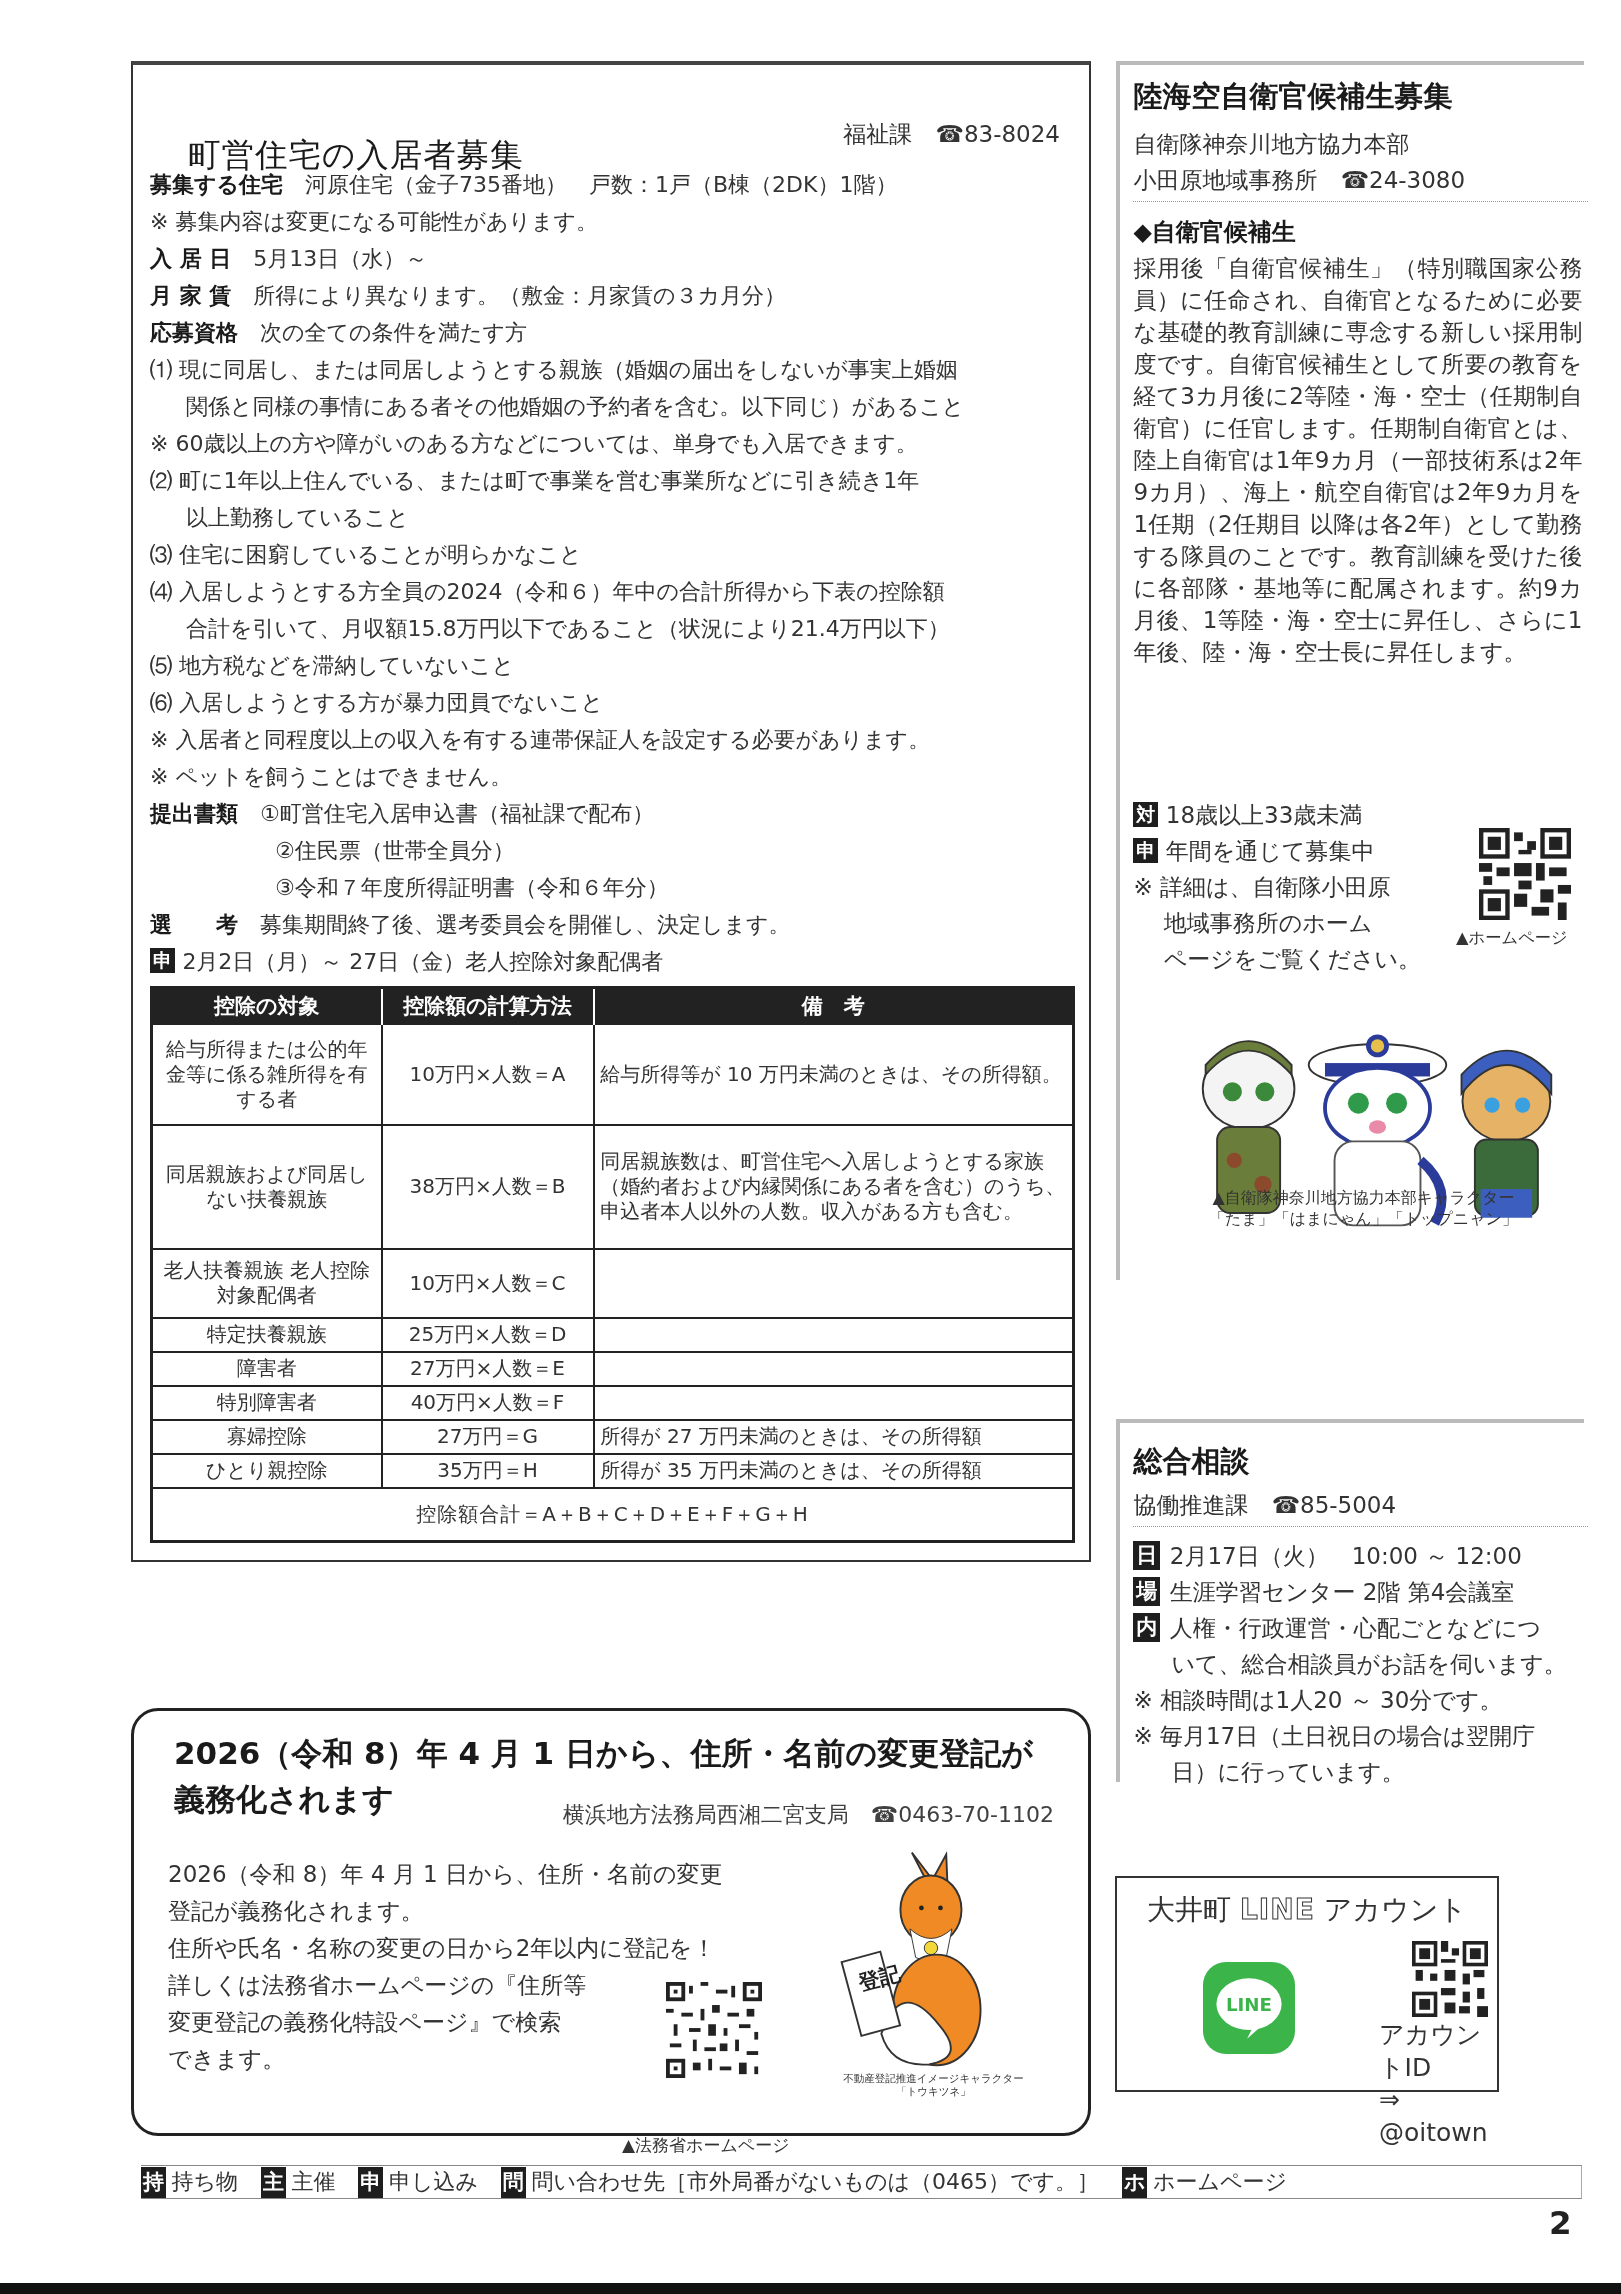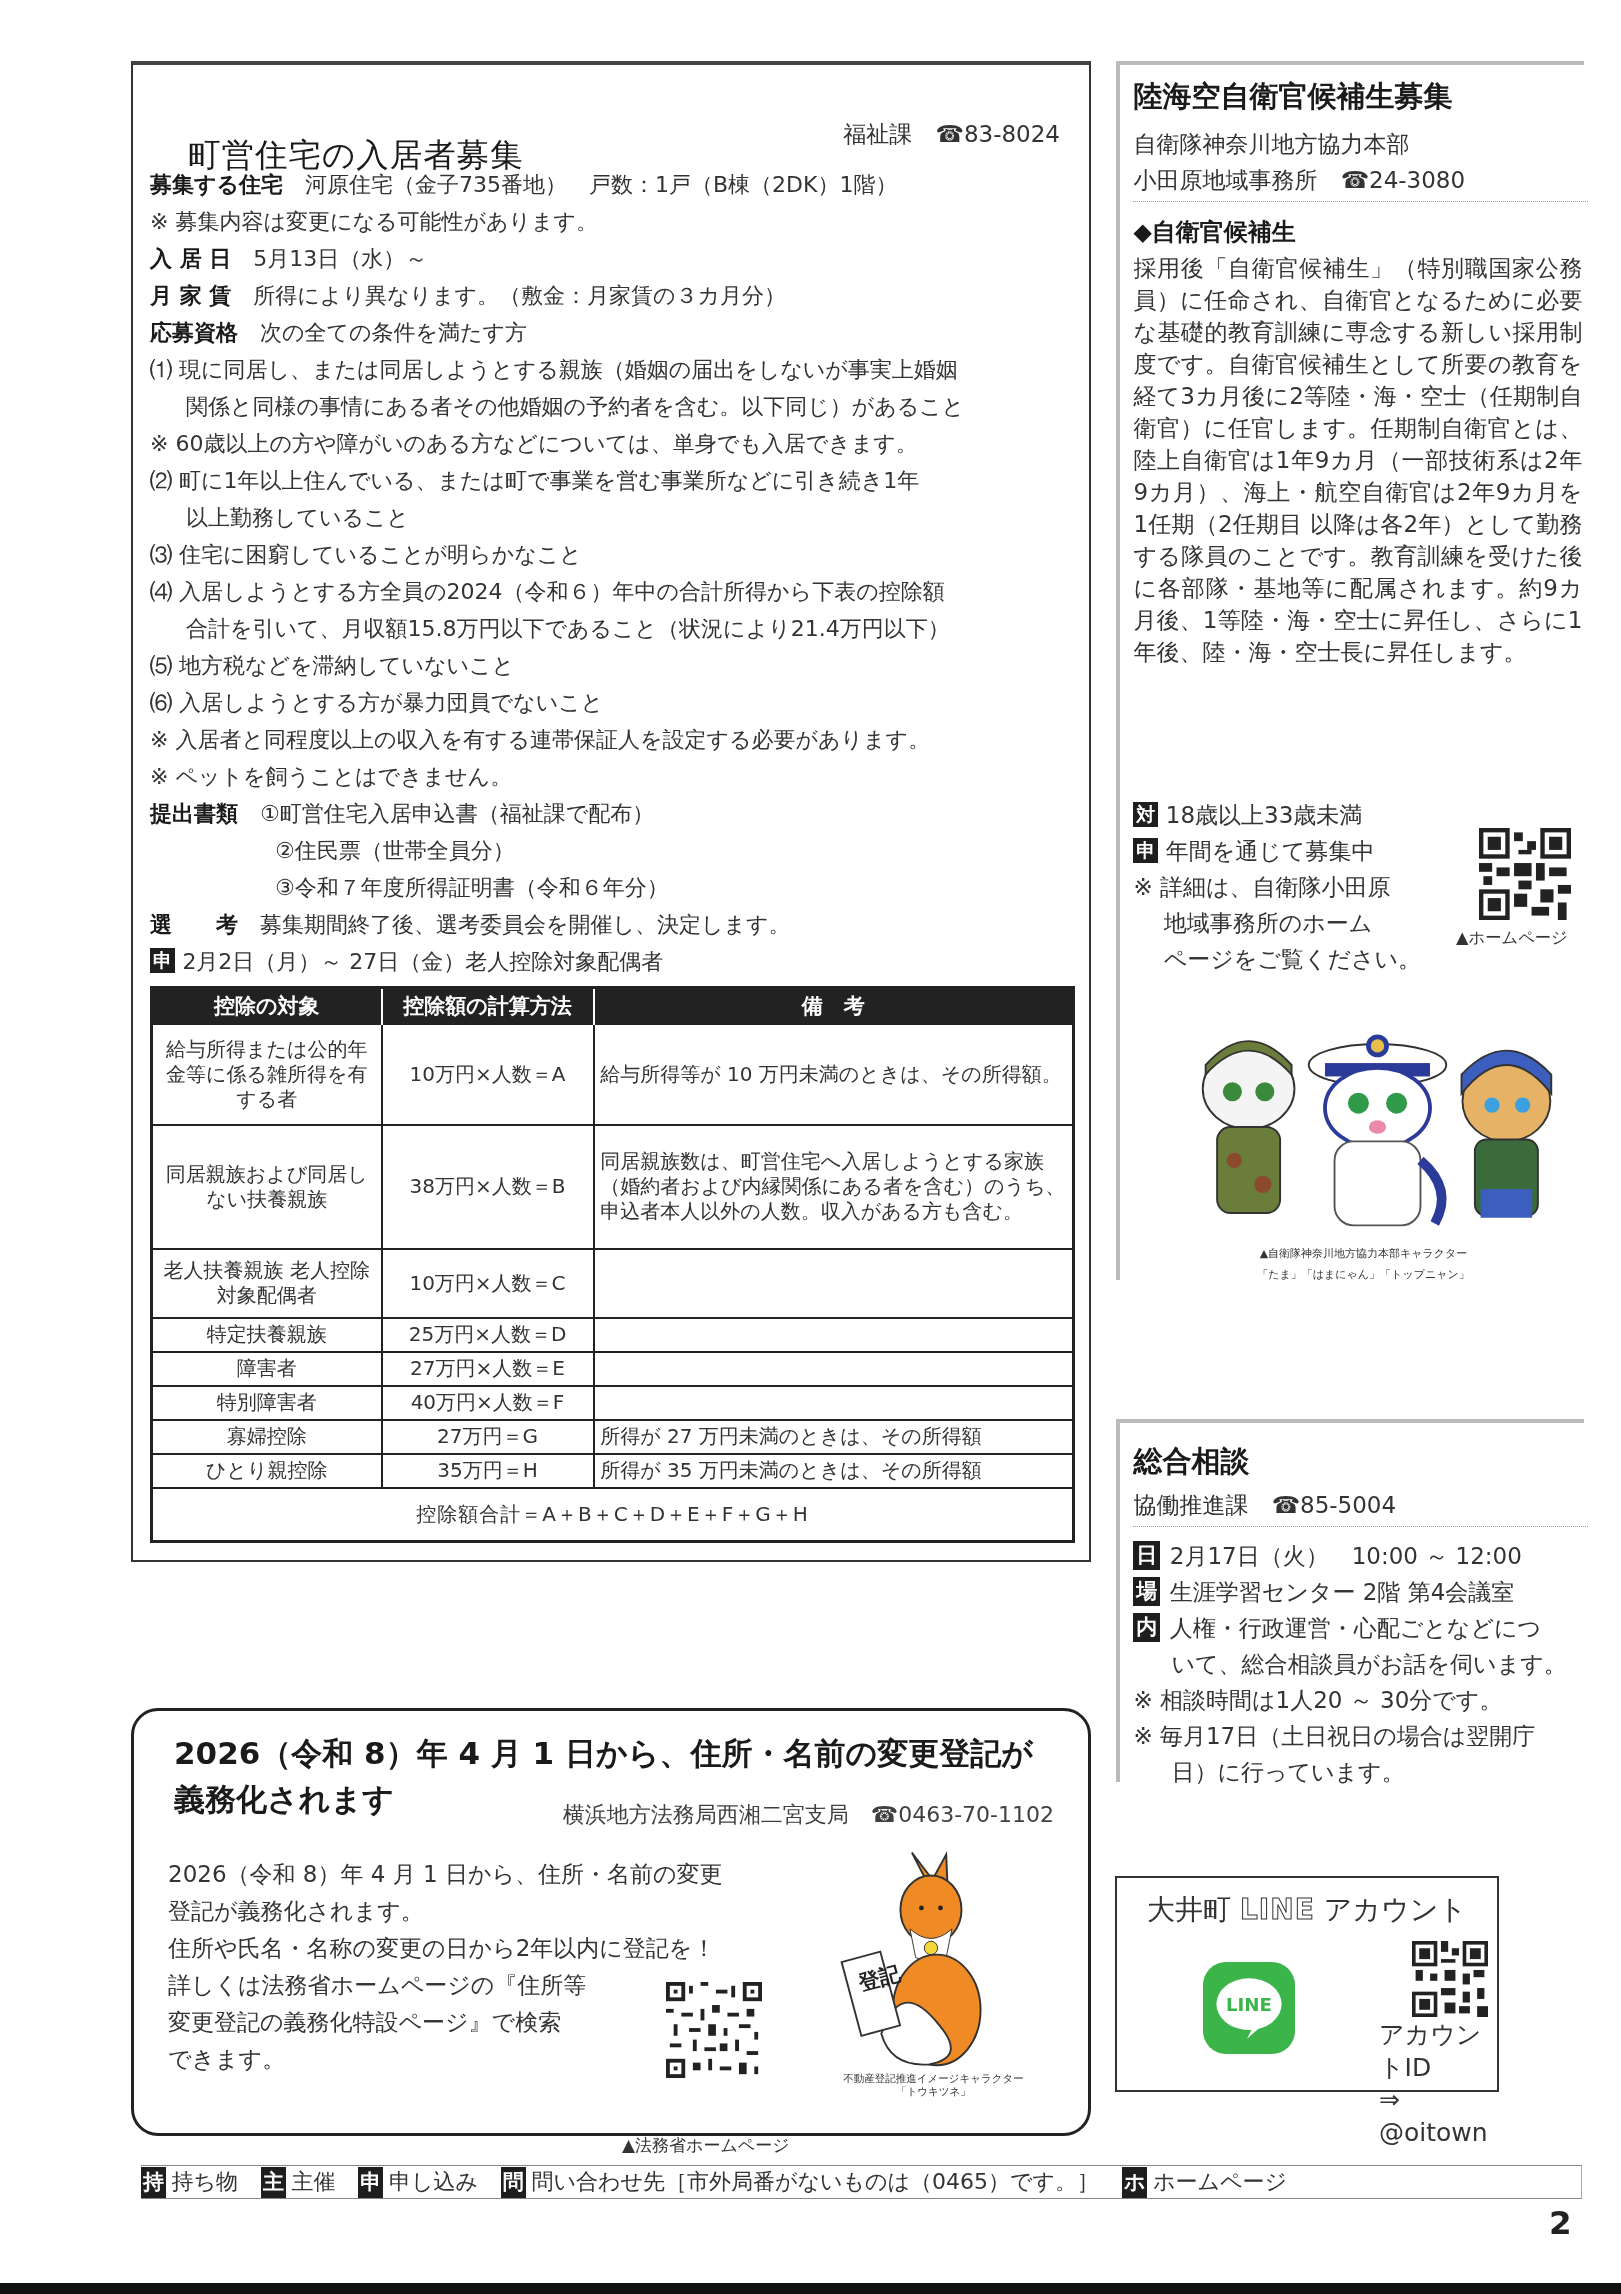--- a/index.html
+++ b/index.html
@@ -35,21 +35,21 @@
   #sdf { left: 1116px; top: 61px; width: 468px; height: 1219px; border-left: 4.8px solid #bbb; border-top: 4.8px solid #bbb; }
   #sdf .title { position: absolute; left: 13.4px; top: 11.5px; font-size: 29px; font-weight: bold; color: #1a1a1a; }
   #sdf .org { position: absolute; left: 13.4px; top: 61px; font-size: 23px; line-height: 36px; color: #333; }
   #sdf .dotsep { position: absolute; left: 13.4px; top: 136px; width: 455px; border-top: 1.9px dotted #999; }
   #sdf .sub { position: absolute; left: 13.4px; top: 151px; font-size: 24px; font-weight: bold; color: #1a1a1a; }
   #sdf .desc { position: absolute; left: 13.4px; top: 187px; width: 449px; font-size: 23px; line-height: 32px; color: #333; text-align: justify; }
   #sdf .info { position: absolute; left: 13.4px; top: 732px; font-size: 23px; line-height: 36px; color: #333; }
   #sdf .qr { position: absolute; left: 359px; top: 763px; width: 92px; height: 92px; }
   #sdf .qrcap { position: absolute; left: 336px; top: 862px; font-size: 16.3px; color: #333; }
   #sdf .chars { position: absolute; left: 57px; top: 933px; width: 401px; height: 239px; }
-  #sdf .charcap { position: absolute; left: 19px; top: 1178px; width: 449px; text-align: center; font-size: 11px; line-height: 21px; color: #333; }
+  #sdf .charcap { position: absolute; left: 19px; top: 1122px; width: 449px; text-align: center; font-size: 16px; line-height: 21px; color: #333; }
 
   
   #consult { left: 1116px; top: 1419px; width: 468px; height: 363px; border-left: 4.8px solid #bbb; border-top: 4.8px solid #bbb; }
   #consult .title { position: absolute; left: 13.4px; top: 19px; font-size: 29px; font-weight: bold; color: #1a1a1a; }
   #consult .contact { position: absolute; left: 13.4px; top: 67px; font-size: 23px; color: #333; }
   #consult .dotsep { position: absolute; left: 13.4px; top: 103px; width: 455px; border-top: 1.9px dotted #999; }
   #consult .body { position: absolute; left: 13.4px; top: 115px; font-size: 23px; line-height: 36px; color: #333; }
   #consult .tag { font-size: 21px; line-height: 29px; padding: 0 2.9px; margin-right: 9.6px; }
 
   

